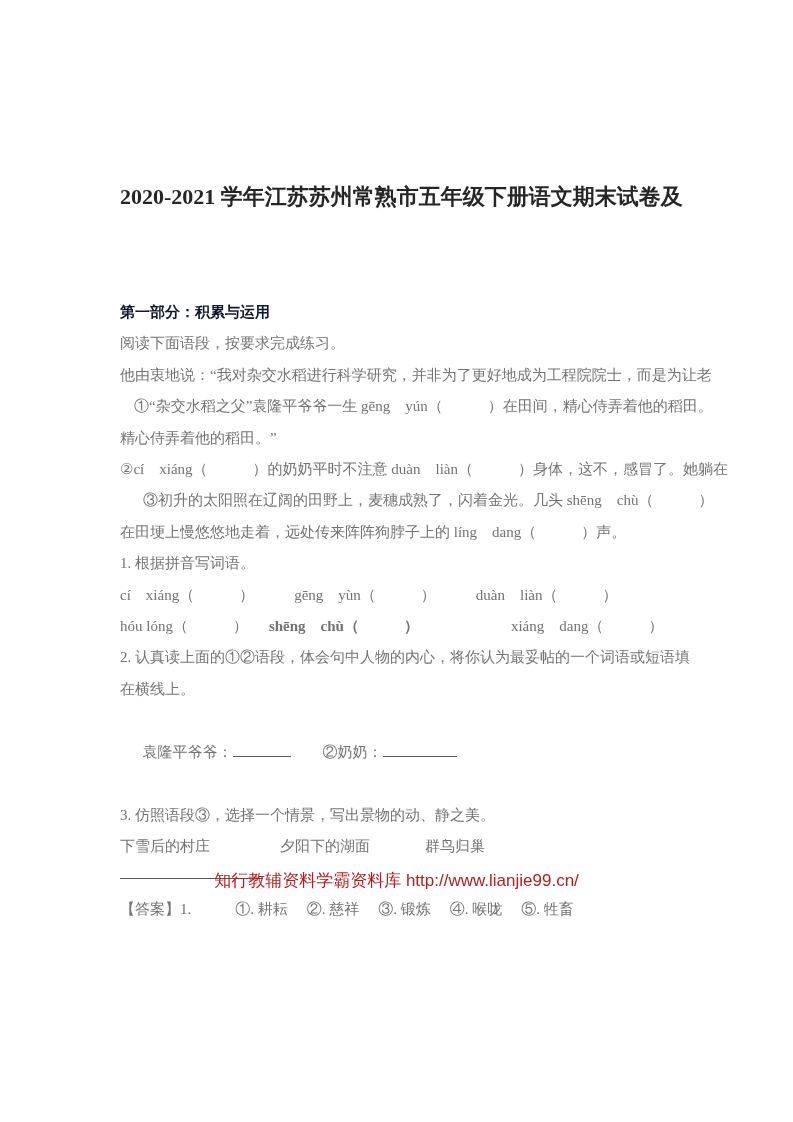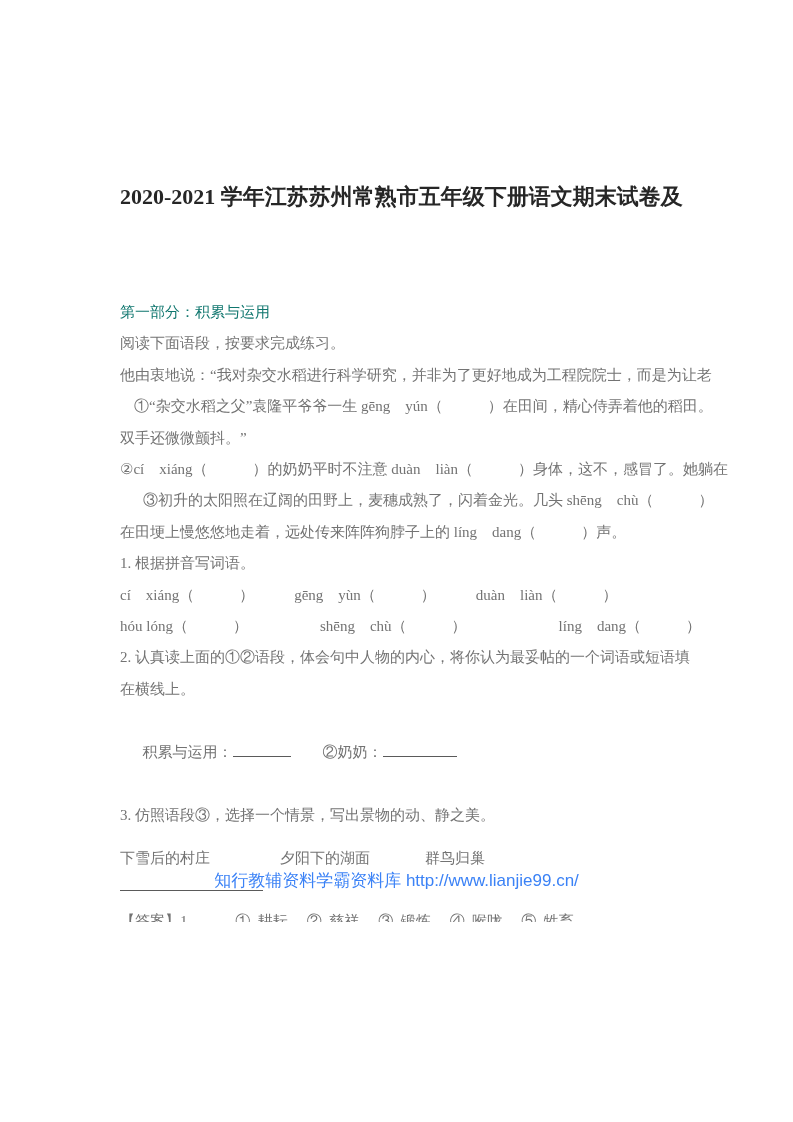--- a/index.html
+++ b/index.html
@@ -14,93 +14,93 @@
   .content { padding:97px 116px 0 120px; }
   .title {
     font-size:22px; font-weight:bold; color:#262626;
     text-align:center; line-height:40px;
     white-space:pre; margin:0;
   }
   .line {
     font-size:15px; line-height:31.4px;
     white-space:pre; color:#737373;
   }
-  .bold { font-weight:normal; color:#0f766e; }
+  .bold { font-weight:bold; color:#0f172a; }
   .indent-a { text-indent:14px; }
   .indent-b { text-indent:23px; }
   .row { display:flex; align-items:baseline; }
   .row > span { white-space:pre; }
   .py-row1 > span + span { margin-left:40px; }
-  .py-row2 > span:nth-child(2) { margin-left:72px; }
+  .py-row2 > span:nth-child(2) { margin-left:21px;font-weight:bold; }
   .py-row2 > span:nth-child(3) { margin-left:92px; }
   .opt-row > span:nth-child(2) { margin-left:70px; }
-  .opt-row > span:nth-child(3) { margin-left:55px;margin-top:12px; }
+  .opt-row > span:nth-child(3) { margin-left:55px; }
   .ans-row1 > span:nth-child(2) { margin-left:44px; }
   .ans-row1 > span + span + span { margin-left:19px; }
   .ans-row2 > span:nth-child(2) { margin-left:38px; }
   .ans-row2 > span:nth-child(3) { margin-left:30px; }
   .blank {
     display:inline-block;
     border-bottom:1px solid #5a5a5a;
     height:16px; vertical-align:baseline;
   }
   .blank-1 { width:58px; }
   .blank-sp { display:inline-block; width:32px; }
   .blank-2 { width:74px; }
   .uline-row { height:31.4px; display:flex; align-items:center; }
   .uline { width:143px; border-bottom:1px solid #5a5a5a; height:1px; }
   .footer {
     position:absolute; left:0; right:0; bottom:30px;
     text-align:center;
     font-family:"Liberation Sans","DejaVu Sans",sans-serif;
-    font-size:17px; color:#3b82f6;
+    font-size:17px; color:#b91c1c;
     white-space:pre;
   }
 </style>
 </head>
 <body>
 
 <div class="page">
   <div class="content">
 
     <h1 class="title">
       <div>2020-2021 学年江苏苏州常熟市五年级下册语文期末试卷及</div>
     </h1>
 
     <div class="line bold">第一部分：积累与运用</div>
 
     <div class="line">阅读下面语段，按要求完成练习。</div>
 
     <div class="line">他由衷地说：“我对杂交水稻进行科学研究，并非为了更好地成为工程院院士，而是为让老</div>
     <div class="line indent-a">①“杂交水稻之父”袁隆平爷爷一生 gēng　yún（　　　）在田间，精心侍弄着他的稻田。</div>
-    <div class="line">双手还微微颤抖。”</div>
+    <div class="line">精心侍弄着他的稻田。”</div>
 
     <div class="line">②cí　xiáng（　　　）的奶奶平时不注意 duàn　liàn（　　　）身体，这不，感冒了。她躺在</div>
 
     <div class="line indent-b">③初升的太阳照在辽阔的田野上，麦穗成熟了，闪着金光。几头 shēng　chù（　　　）</div>
     <div class="line">在田埂上慢悠悠地走着，远处传来阵阵狗脖子上的 líng　dang（　　　）声。</div>
 
     <div class="line">1. 根据拼音写词语。</div>
 
     <div class="line row py-row1">
       <span>cí　xiáng（　　　）</span>
       <span>gēng　yùn（　　　）</span>
       <span>duàn　liàn（　　　）</span>
     </div>
     <div class="line row py-row2">
       <span>hóu lóng（　　　）</span>
       <span>shēng　chù（　　　）</span>
-      <span>líng　dang（　　　）</span>
+      <span>xiáng　dang（　　　）</span>
     </div>
 
     <div class="line">2. 认真读上面的①②语段，体会句中人物的内心，将你认为最妥帖的一个词语或短语填</div>
     <div class="line">在横线上。</div>
 
     <div class="line">
-      <span>积累与运用：</span><span class="blank blank-1"></span><span class="blank-sp"></span><span>②奶奶：</span><span class="blank blank-2"></span>
+      <span>袁隆平爷爷：</span><span class="blank blank-1"></span><span class="blank-sp"></span><span>②奶奶：</span><span class="blank blank-2"></span>
     </div>
 
     <div class="line">3. 仿照语段③，选择一个情景，写出景物的动、静之美。</div>
 
     <div class="line row opt-row">
       <span>下雪后的村庄</span>
       <span>夕阳下的湖面</span>
       <span>群鸟归巢</span>
     </div>
 

